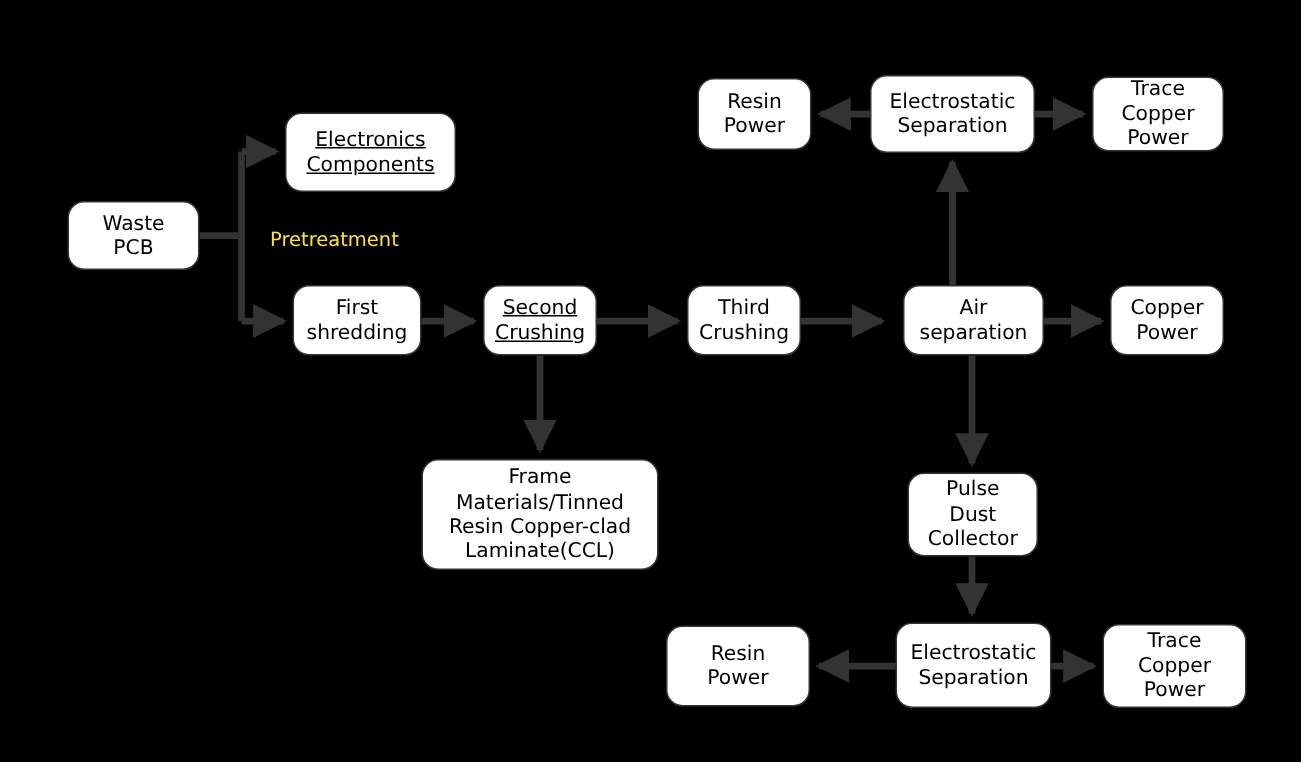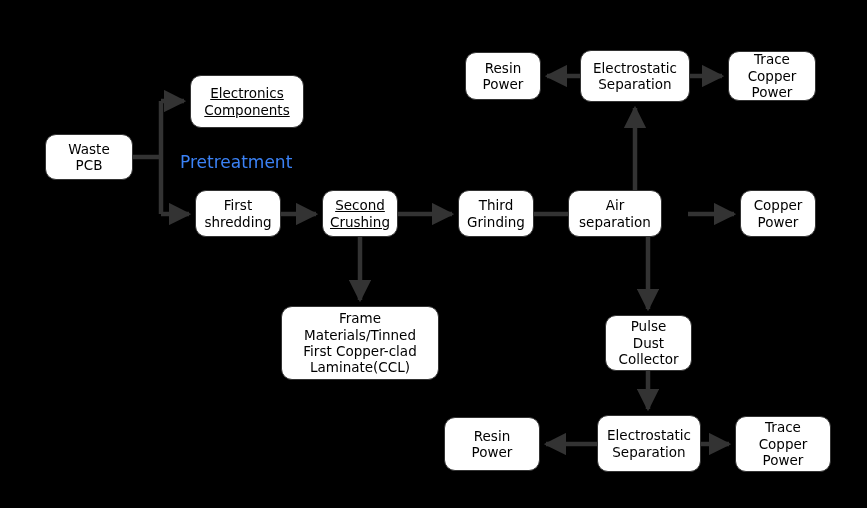--- a/index.html
+++ b/index.html
@@ -37,22 +37,22 @@
     text-align: center;
     line-height: 1.22;
     font-size: 13.5px;
     font-family: "DejaVu Sans", sans-serif;
     z-index: 3;
     white-space: pre-line;
     padding: 2px 4px;
   }
   .edge-label {
     position: absolute;
-    color: #3b82f6;
-    font-size: 17px;
+    color: #fde047;
+    font-size: 13px;
     font-family: "DejaVu Sans", sans-serif;
     background: #000000;
     z-index: 2;
     white-space: nowrap;
     line-height: 1;
     padding: 1px 2px;
   }
 </style>
 </head>
 <body>
@@ -96,35 +96,35 @@
 
   <div class="node" style="left: 45px; top: 134px; width: 88px; height: 46px; text-align: center;">Waste
 PCB</div>
   <div class="node" style="left: 190px; top: 75px; width: 114px; height: 53px; text-decoration: underline;">Electronics
 Components</div>
   <div class="node" style="left: 195px; top: 190px; width: 86px; height: 47px; text-align: center;">First
 shredding</div>
   <div class="node" style="left: 322px; top: 190px; width: 76px; height: 47px; text-decoration: underline;">Second
 Crushing</div>
   <div class="node" style="left: 458px; top: 190px; width: 76px; height: 47px;">Third
-Grinding</div>
-  <div class="node" style="left: 568px; top: 190px; width: 94px; height: 47px;">Air
+Crushing</div>
+  <div class="node" style="left: 602px; top: 190px; width: 94px; height: 47px;">Air
 separation</div>
   <div class="node" style="left: 740px; top: 190px; width: 76px; height: 47px;">Copper
 Power</div>
   <div class="node" style="left: 465px; top: 52px; width: 76px; height: 48px;">Resin
 Power</div>
   <div class="node" style="left: 580px; top: 50px; width: 110px; height: 52px;">Electrostatic
 Separation</div>
   <div class="node" style="left: 728px; top: 51px; width: 88px; height: 50px;">Trace
 Copper
 Power</div>
   <div class="node" style="left: 281px; top: 306px; width: 158px; height: 74px;">Frame
 Materials/Tinned
-First Copper-clad
+Resin Copper-clad
 Laminate(CCL)</div>
   <div class="node" style="left: 605px; top: 315px; width: 87px; height: 56px;">Pulse
 Dust
 Collector</div>
   <div class="node" style="left: 444px; top: 417px; width: 96px; height: 54px;">Resin
 Power</div>
   <div class="node" style="left: 597px; top: 415px; width: 104px; height: 57px;">Electrostatic
 Separation</div>
   <div class="node" style="left: 735px; top: 416px; width: 96px; height: 56px;">Trace
 Copper

